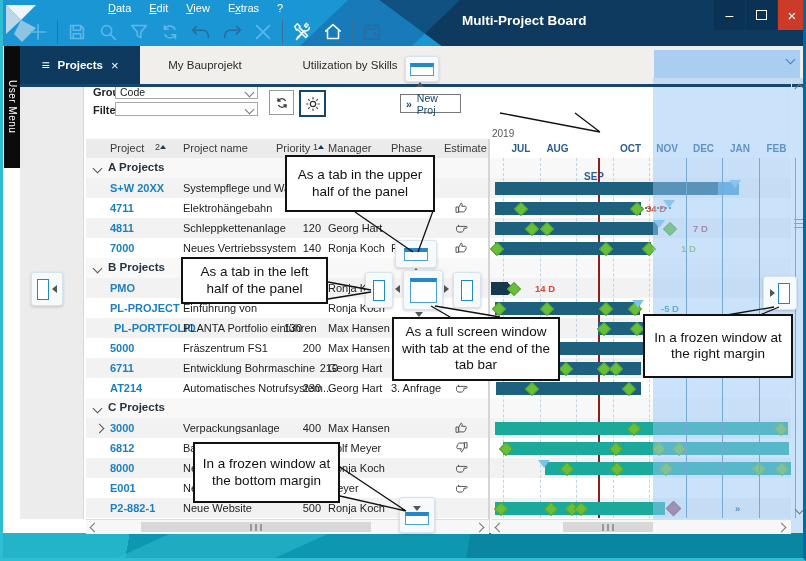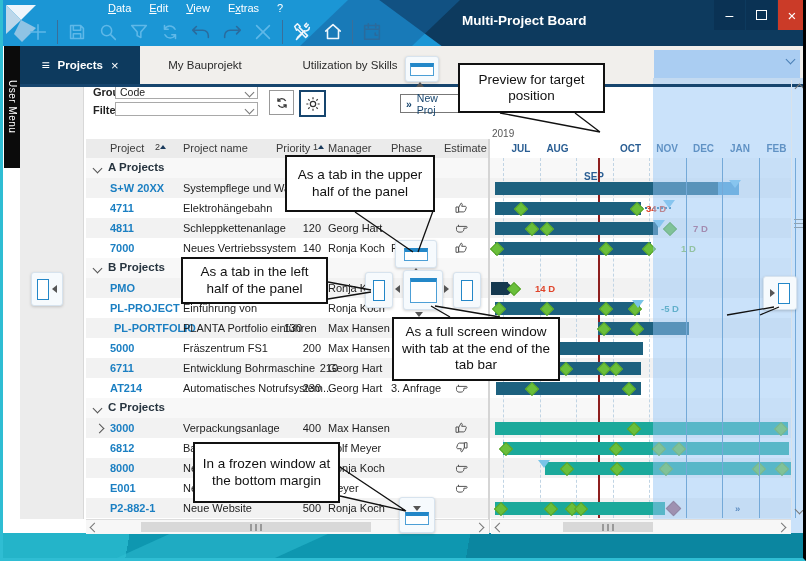--- a/index.html
+++ b/index.html
@@ -1,17 +1,17 @@
 <!DOCTYPE html>
 <html><head>
 <meta charset="utf-8">
 <style>
   html,body{margin:0;padding:0;background:#d8dde0;font-family:"Liberation Sans",sans-serif;}
   #app{position:relative;width:806px;height:561px;background:#fff;overflow:hidden;
-       border-left:3px solid #2fbdd3;border-right:3px solid #000000;border-bottom:3px solid #2fbdd3;
+       border-left:3px solid #2fbdd3;border-right:3px solid #0369a1;border-bottom:3px solid #2fbdd3;
        box-sizing:border-box;}
   
   #titlebar{position:absolute;left:-3px;top:0;width:806px;height:46px;background:#0d3a5e;overflow:hidden;}
   #titlebar .diag{position:absolute;left:0;top:0;width:480px;height:46px;background:#1b96d5;
      clip-path:polygon(0 0,79% 0,92% 100%,0 100%);}
   #titlebar .diag2{position:absolute;left:300px;top:0;width:160px;height:46px;background:#1565a0;
      clip-path:polygon(30% 0,100% 0,70% 100%,0 100%);opacity:.55;}
   #logo{position:absolute;left:2px;top:0;width:50px;height:46px;}
   #menubar{position:absolute;left:108px;top:2px;height:16px;display:flex;gap:18px;color:#fff;font-size:11px;}
   .menu-item{cursor:default;}
@@ -558,24 +558,24 @@
   </div>
   <div class="dg" style="left:760px;top:276px;width:32px;height:32px;">
     <span class="tri r"></span>
       <span class="mini-v"></span>
   </div>
   <div class="dg" style="left:396px;top:497px;width:34px;height:34px;flex-direction:column;gap:1px;">
     <span class="tri d"></span>
       <span class="mini-h"></span>
   </div>
 
-  <div class="callout" style="left:455px;top:63px;width:147px;height:50px;">Preview for target position</div>
   <div class="callout" style="left:282px;top:155px;width:150px;height:57px;">As a tab in the upper half of the panel</div>
   <div class="callout" style="left:178px;top:257px;width:147px;height:47px;">As a tab in the left half of the panel</div>
   <div class="callout" style="left:389px;top:317px;width:168px;height:64px;">As a full screen window with tab at the end of the tab bar</div>
+  <div class="callout" style="left:640px;top:314px;width:150px;height:64px;">In a frozen window at the right margin</div>
   <div class="callout" style="left:190px;top:442px;width:147px;height:61px;">In a frozen window at the bottom margin</div>
 
   <svg id="arrows">
     <g stroke="#111" stroke-width="1.3" fill="none">
       <path d="M497 113 L597 132 M572 113 L597 132"></path>
       <path d="M352 212 L410 252 M430 211 L415 252"></path>
       <path d="M325 282 L368 290 M325 299 L368 292"></path>
       <path d="M447 317 L428 306 M497 317 L432 306"></path>
       <path d="M724 315 L771 307 M757 315 L776 307"></path>
       <path d="M337 467 L403 511 M337 496 L403 511"></path>

